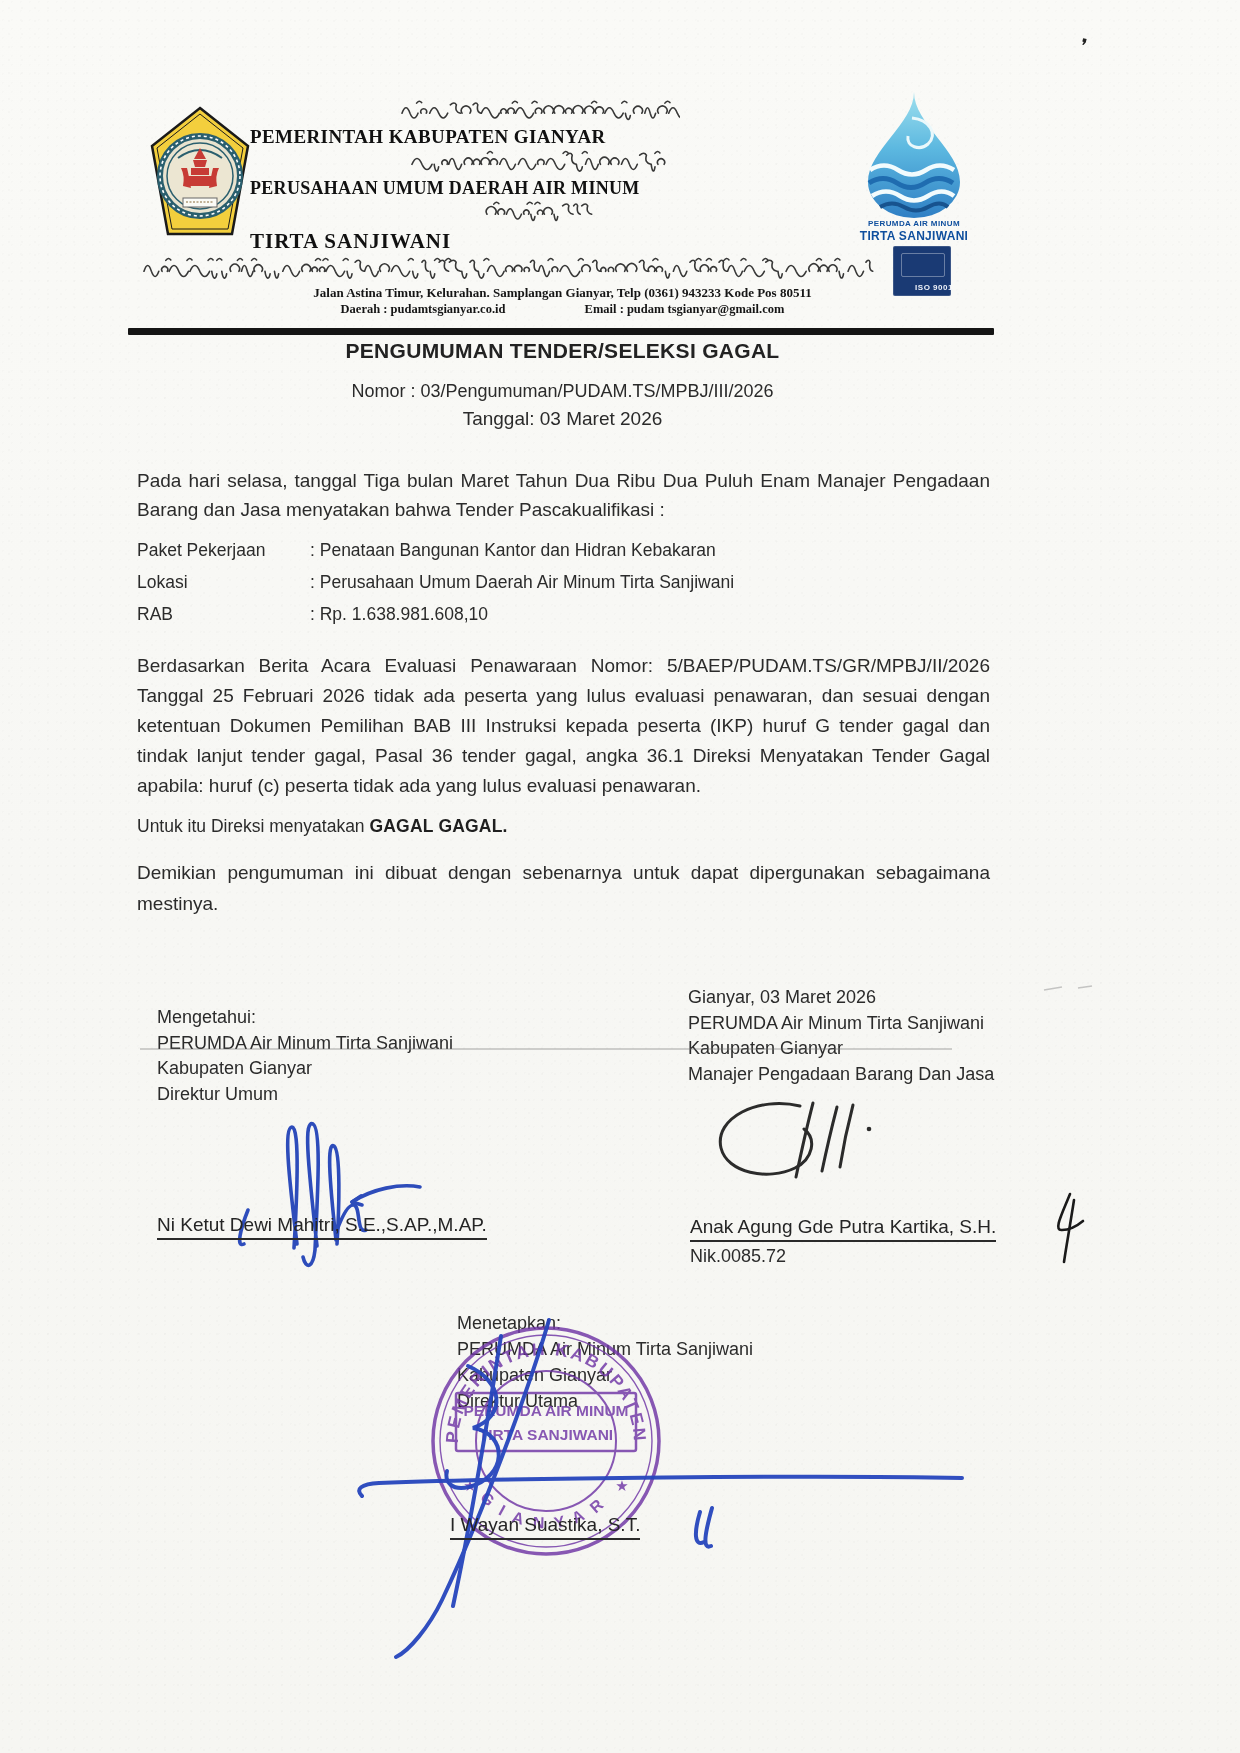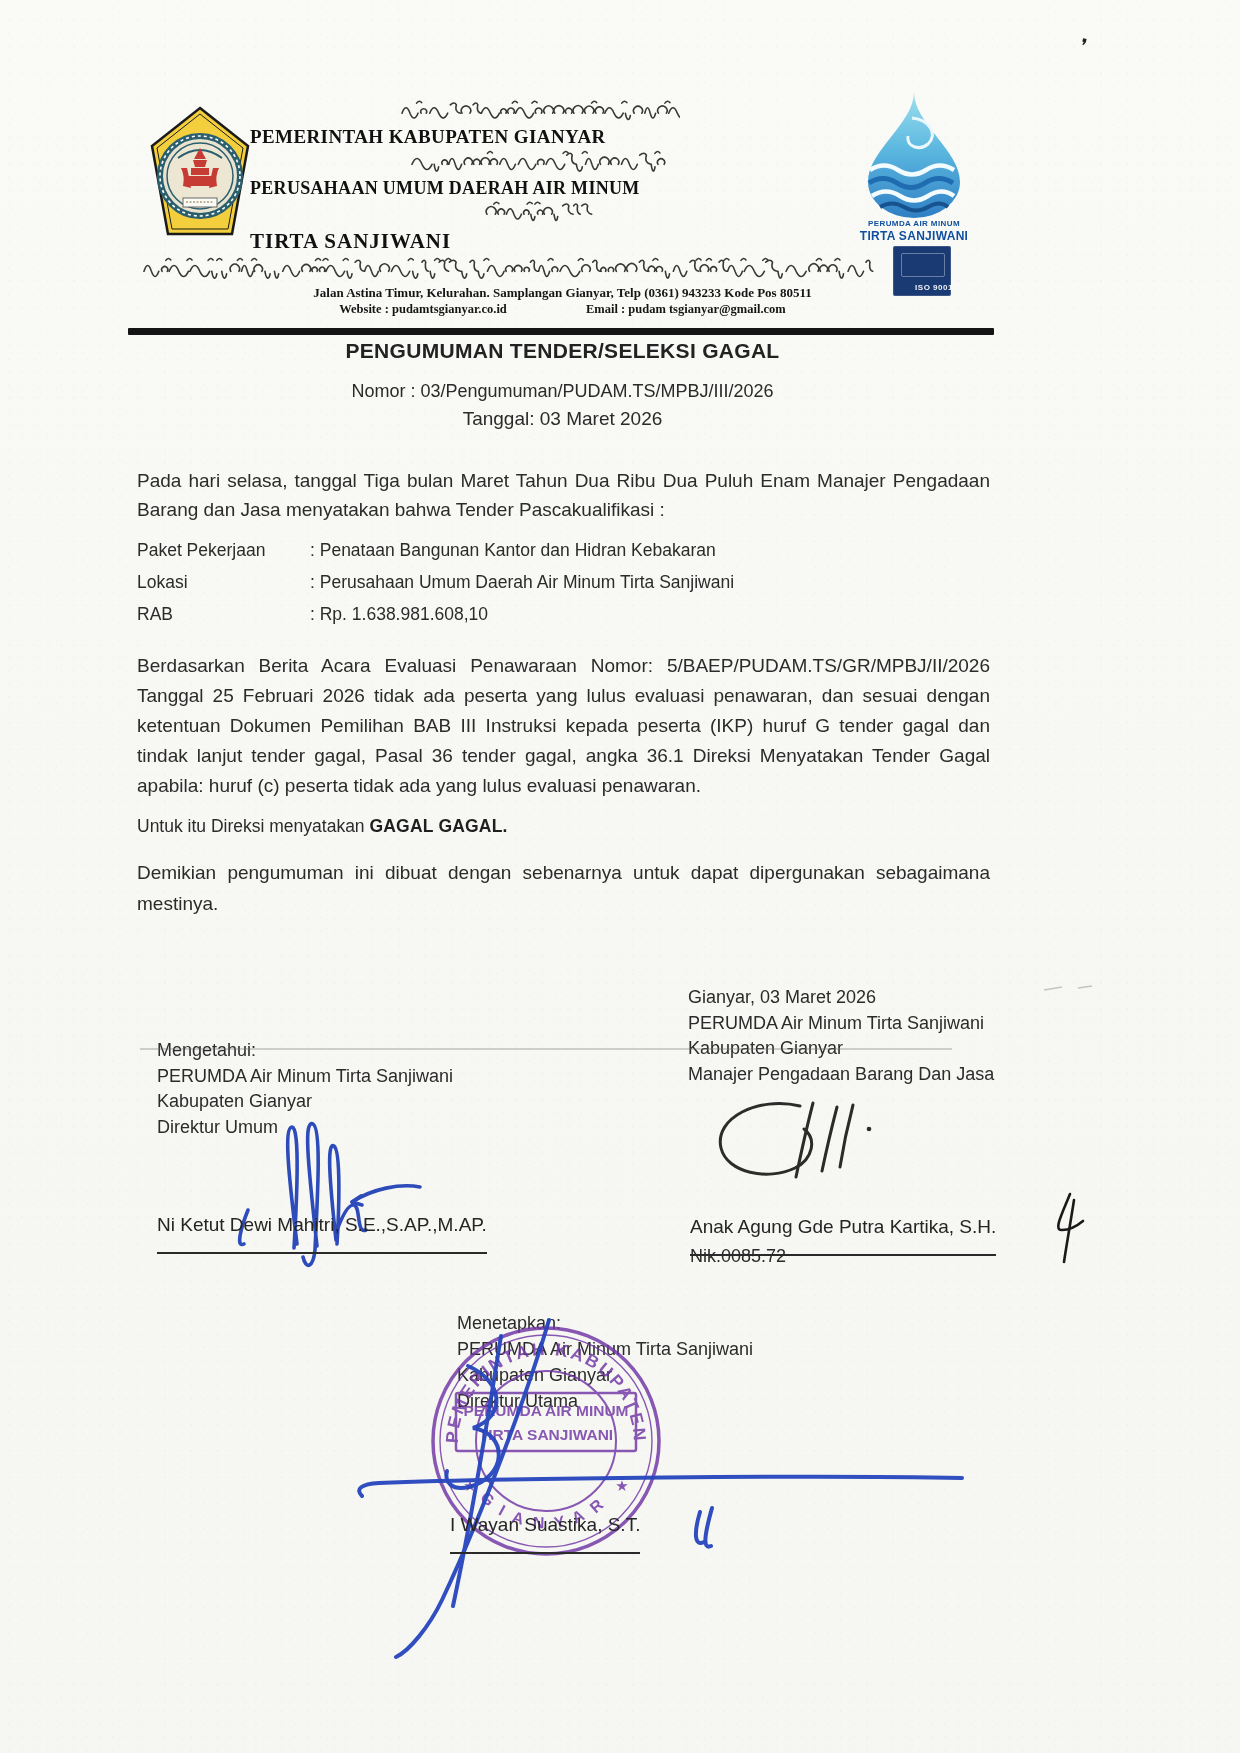--- a/index.html
+++ b/index.html
@@ -30,24 +30,24 @@
   .doc-date{top:408px;font-size:19px;}
   
   .para{left:137px;width:853px;font-size:19px;line-height:29px;text-align:justify;color:#2b2b2b;}
   .kv{left:137px;width:853px;font-size:17.5px;}
   .kv-row{display:flex;height:32px;align-items:flex-start;}
   .kv-label{width:173px;flex:none;}
   .conclusion{left:137px;top:816px;width:853px;font-size:17.5px;}
   .conclusion b{letter-spacing:.2px;color:#1f1f1f;}
   
   .sig{font-size:18px;line-height:25.5px;color:#2b2b2b;}
-  .sig-left{left:157px;top:1038px;width:460px;}
+  .sig-left{left:157px;top:1005px;width:460px;}
   .sig-right{left:688px;top:985px;width:480px;}
   .sig-bottom{left:457px;top:1310px;width:480px;font-size:18px;line-height:26px;}
-  .name{font-size:19px;color:#252525;border-bottom:2px solid #2a2a2a;padding-bottom:16px;display:inline-block;}
+  .name{font-size:19px;color:#252525;border-bottom:2px solid #2a2a2a;padding-bottom:2px;display:inline-block;}
   .nik{left:690px;top:1246px;font-size:18px;}
   .fold-line{left:140px;top:1048px;width:812px;height:2px;background:rgba(110,110,110,.3);}
   .iso-badge{left:893px;top:246px;width:58px;height:50px;background:#1a3a74;border-radius:2px;box-shadow:inset 0 0 0 1px rgba(255,255,255,.15);}
   .iso-inner{position:absolute;left:8px;top:7px;width:42px;height:22px;border:1px solid rgba(255,255,255,.35);border-radius:2px;}
   .iso-text{position:absolute;left:12px;bottom:4px;width:100%;text-align:center;color:#eef2fa;font-size:8px;font-weight:bold;letter-spacing:.5px;}
   .logo-cap{left:852px;text-align:center;width:124px;color:#0f4f9e;font-weight:bold;}
   .pen-dot{left:1080px;top:34px;font-size:20px;color:#222;transform:rotate(14deg);}
   svg text{font-family:"Liberation Sans","DejaVu Sans",sans-serif;}
 </style>
 </head>
@@ -90,21 +90,21 @@
       </svg>
     <div class="lh-brand">TIRTA SANJIWANI</div>
   </div>
 
   <svg class="sq abs" width="740" height="26" style="left:142px;top:257px;">
       <path d="M2.0 14.3 q3.7 -11.7 7.4 0 q3.7 10.4 7.4 0 M20.1 14.3 a3.1 3.1 0 1 1 5.2 0 M23.8 3.4 q2.5 -3.5 5 -0.5 M27.2 14.3 q4.8 -11.7 9.6 0 q4.8 10.4 9.6 0 M45.0 3.4 q2.5 -3.5 5 -0.5 M48.0 14.3 q4.9 -11.7 9.8 0 q4.9 10.4 9.8 0 M66.1 3.4 q2.5 -3.5 5 -0.5 M69.8 14.3 c1 7.8 4.0 9.1 5.0 2.6 M74.8 3.4 q2.5 -3.5 5 -0.5 M79.8 14.3 c1 7.8 3.8 9.1 4.8 2.6 M88.8 14.3 a4.7 4.7 0 1 1 8.1 0 M95.4 3.4 q2.5 -3.5 5 -0.5 M99.5 14.3 q2.9 -11.7 5.8 0 q2.9 10.4 5.8 0 M109.6 3.4 q2.5 -3.5 5 -0.5 M112.7 14.3 a4.2 4.2 0 1 1 7.1 0 M123.0 14.3 c1 7.8 4.1 9.1 5.1 2.6 M132.5 14.3 c1 7.8 3.1 9.1 4.1 2.6 M140.8 14.3 q4.2 -11.7 8.4 0 q4.2 10.4 8.4 0 M160.5 14.3 a4.4 4.4 0 1 1 7.4 0 M170.4 14.3 a2.7 2.7 0 1 1 4.6 0 M173.5 3.4 q2.5 -3.5 5 -0.5 M177.9 14.3 a2.7 2.7 0 1 1 4.5 0 M181.0 3.4 q2.5 -3.5 5 -0.5 M184.0 14.3 q4.7 -11.7 9.3 0 q4.7 10.4 9.3 0 M201.2 3.4 q2.5 -3.5 5 -0.5 M205.1 14.3 c1 7.8 3.9 9.1 4.9 2.6 M213.1 5.2 q3.6 -3.9 5.4 0 q-1.8 7.8 3.6 9.1 M222.6 14.3 q3.4 -11.7 6.9 0 q3.4 10.4 6.9 0 M238.5 14.3 a4.8 4.8 0 1 1 8.1 0 M249.5 14.3 q4.6 -11.7 9.1 0 q4.6 10.4 9.1 0 M266.3 3.4 q2.5 -3.5 5 -0.5 M270.7 14.3 c1 7.8 4.1 9.1 5.1 2.6 M279.9 5.2 q2.5 -3.9 3.8 0 q-1.3 7.8 2.5 9.1 M288.2 14.3 c1 7.8 3.5 9.1 4.5 2.6 M292.6 3.4 q2.5 -3.5 5 -0.5 M297.1 5.2 q3.8 -3.9 5.7 0 q-1.9 7.8 3.8 9.1 M303.7 3.4 q2.5 -3.5 5 -0.5 M307.4 5.2 q4.4 -3.9 6.7 0 q-2.2 7.8 4.4 9.1 M319.8 14.3 c1 7.8 3.9 9.1 4.9 2.6 M327.9 5.2 q3.1 -3.9 4.6 0 q-1.5 7.8 3.1 9.1 M336.3 14.3 c1 7.8 4.6 9.1 5.6 2.6 M341.9 3.4 q2.5 -3.5 5 -0.5 M345.5 14.3 q4.2 -11.7 8.3 0 q4.2 10.4 8.3 0 M364.2 14.3 a3.5 3.5 0 1 1 5.9 0 M372.9 14.3 a3.8 3.8 0 1 1 6.5 0 M382.5 14.3 a2.6 2.6 0 1 1 4.4 0 M388.4 5.2 q2.8 -3.9 4.1 0 q-1.4 7.8 2.8 9.1 M396.6 14.3 q2.7 -11.7 5.5 0 q2.7 10.4 5.5 0 M406.1 3.4 q2.5 -3.5 5 -0.5 M410.4 14.3 a2.9 2.9 0 1 1 4.9 0 M418.0 14.3 q4.9 -11.7 9.9 0 q4.9 10.4 9.9 0 M436.3 3.4 q2.5 -3.5 5 -0.5 M440.4 14.3 a4.2 4.2 0 1 1 7.2 0 M450.7 5.2 q2.9 -3.9 4.3 0 q-1.4 7.8 2.9 9.1 M459.2 14.3 a2.5 2.5 0 1 1 4.3 0 M466.6 14.3 a2.7 2.7 0 1 1 4.7 0 M474.4 14.3 a4.8 4.8 0 1 1 8.2 0 M485.5 14.3 a5.0 5.0 0 1 1 8.4 0 M497.3 5.2 q3.2 -3.9 4.8 0 q-1.6 7.8 3.2 9.1 M506.8 14.3 a3.3 3.3 0 1 1 5.6 0 M510.9 3.4 q2.5 -3.5 5 -0.5 M514.7 14.3 a3.1 3.1 0 1 1 5.3 0 M523.4 14.3 c1 7.8 3.1 9.1 4.1 2.6 M531.4 14.3 q3.3 -11.7 6.7 0 q3.3 10.4 6.7 0 M547.9 5.2 q3.6 -3.9 5.3 0 q-1.8 7.8 3.6 9.1 M554.0 3.4 q2.5 -3.5 5 -0.5 M558.8 14.3 a4.2 4.2 0 1 1 7.2 0 M564.4 3.4 q2.5 -3.5 5 -0.5 M569.0 14.3 a3.0 3.0 0 1 1 5.1 0 M577.0 5.2 q3.0 -3.9 4.5 0 q-1.5 7.8 3.0 9.1 M582.0 3.4 q2.5 -3.5 5 -0.5 M585.6 14.3 q3.7 -11.7 7.4 0 q3.7 10.4 7.4 0 M599.0 3.4 q2.5 -3.5 5 -0.5 M602.3 14.3 q5.0 -11.7 10.0 0 q5.0 10.4 10.0 0 M620.8 3.4 q2.5 -3.5 5 -0.5 M623.8 5.2 q4.5 -3.9 6.7 0 q-2.2 7.8 4.5 9.1 M636.0 14.3 c1 7.8 3.2 9.1 4.2 2.6 M644.1 14.3 q5.0 -11.7 10.0 0 q5.0 10.4 10.0 0 M667.6 14.3 a4.9 4.9 0 1 1 8.4 0 M674.4 3.4 q2.5 -3.5 5 -0.5 M678.4 14.3 a3.9 3.9 0 1 1 6.6 0 M687.2 14.3 a4.2 4.2 0 1 1 7.2 0 M692.9 3.4 q2.5 -3.5 5 -0.5 M697.1 14.3 c1 7.8 3.4 9.1 4.4 2.6 M706.1 14.3 q3.8 -11.7 7.7 0 q3.8 10.4 7.7 0 M723.9 5.2 q2.7 -3.9 4.1 0 q-1.4 7.8 2.7 9.1 " fill="none" stroke="#1d1d1d" stroke-width="1.6" stroke-linecap="round" opacity="0.88"></path>
     </svg>
 
   <div class="abs lh-addr">Jalan Astina Timur, Kelurahan. Samplangan Gianyar, Telp (0361) 943233 Kode Pos 80511</div>
   <div class="abs lh-web">
-    <span>Website : pudamtsgianyar.co.id</span>
+    <span>Daerah : pudamtsgianyar.co.id</span>
     <span>Email : pudam tsgianyar@gmail.com</span>
   </div>
 
   <div class="abs" style="left:856px;top:90px;width:116px;height:128px;">
     <svg width="116" height="128" viewBox="0 0 116 128">
       <defs>
         <linearGradient id="dropg" x1="0" y1="0" x2="0" y2="1">
           <stop offset="0%" stop-color="#9fe0ee"></stop>
           <stop offset="45%" stop-color="#5cb8e0"></stop>
           <stop offset="100%" stop-color="#2f7fc4"></stop>

